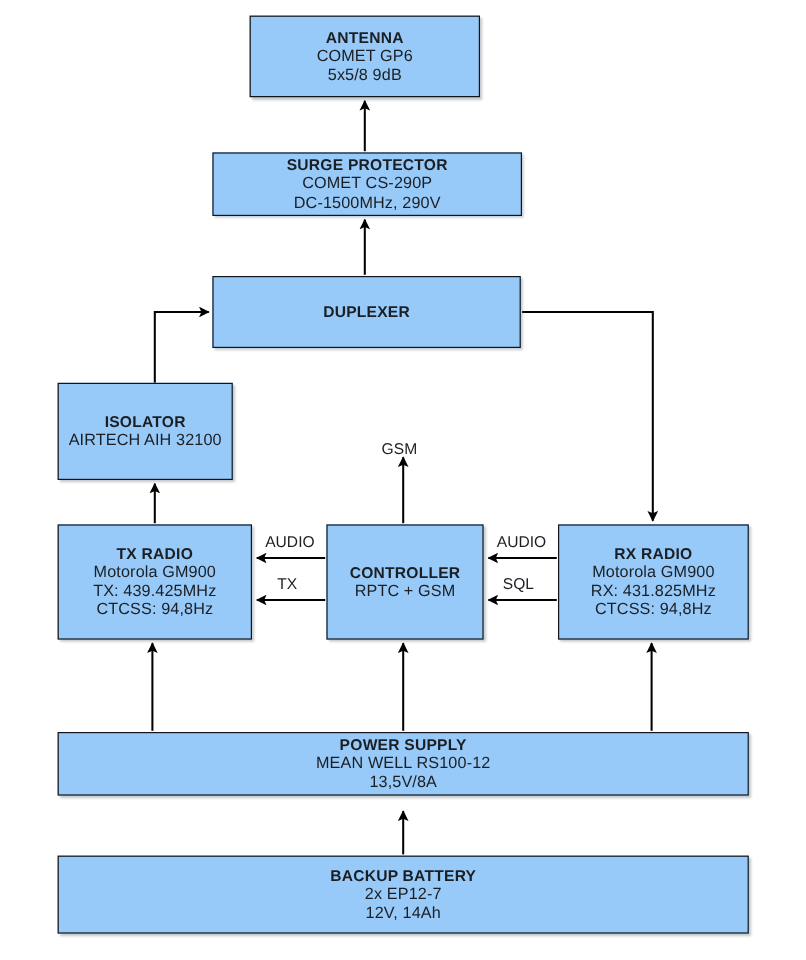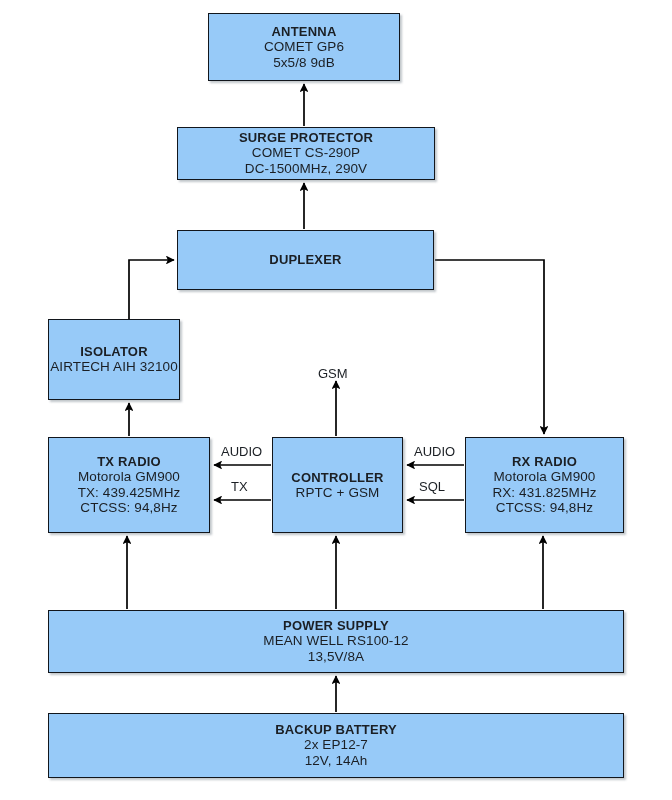--- a/index.html
+++ b/index.html
@@ -116,21 +116,21 @@
   <div class="node" style="left:177px; top:127px; width:258px; height:53px;">
     <div class="ttl">SURGE PROTECTOR</div>
     <div class="sub">COMET CS-290P</div>
     <div class="sub">DC-1500MHz, 290V</div>
   </div>
 
   <div class="node" style="left:177px; top:230px; width:257px; height:60px;gap:42px;">
     <div class="ttl">DUPLEXER</div>
   </div>
 
-  <div class="node" style="left:48px; top:319px; width:132px; height:81px;">
+  <div class="node" style="left:48px; top:319px; width:146px; height:81px;">
     <div class="ttl">ISOLATOR</div>
     <div class="sub">AIRTECH AIH 32100</div>
   </div>
 
   <div class="node" style="left:48px; top:437px; width:162px; height:96px;">
     <div class="ttl">TX RADIO</div>
     <div class="sub">Motorola GM900</div>
     <div class="sub">TX: 439.425MHz</div>
     <div class="sub">CTCSS: 94,8Hz</div>
   </div>
@@ -140,21 +140,21 @@
     <div class="sub">RPTC + GSM</div>
   </div>
 
   <div class="node" style="left:465px; top:437px; width:159px; height:96px;">
     <div class="ttl">RX RADIO</div>
     <div class="sub">Motorola GM900</div>
     <div class="sub">RX: 431.825MHz</div>
     <div class="sub">CTCSS: 94,8Hz</div>
   </div>
 
-  <div class="node" style="left:48px; top:610px; width:576px; height:63px;align-items:center;">
+  <div class="node" style="left:48px; top:610px; width:576px; height:53px;align-items:center;">
     <div class="ttl">POWER SUPPLY</div>
     <div class="sub">MEAN WELL RS100-12</div>
     <div class="sub">13,5V/8A</div>
   </div>
 
   <div class="node" style="left:48px; top:713px; width:576px; height:65px;">
     <div class="ttl">BACKUP BATTERY</div>
     <div class="sub">2x EP12-7</div>
     <div class="sub">12V, 14Ah</div>
   </div>

